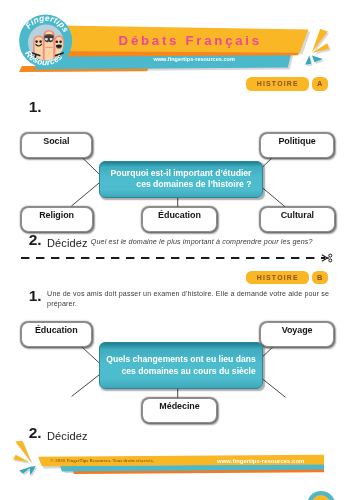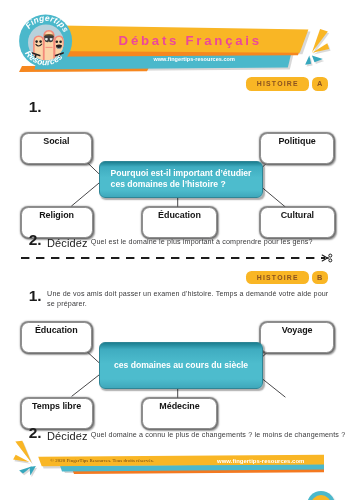--- a/index.html
+++ b/index.html
@@ -18,33 +18,33 @@
 
   
   .pill{position:absolute;background:#F9B625;border-radius:5.5px;color:#8a5220;
     font-size:6.9px;font-weight:bold;letter-spacing:1.19px;text-align:center;text-indent:1.19px;}
   .pill.tag{width:63px;height:13.3px;line-height:13.3px;}
   .pill.letter{width:16.1px;height:13.3px;line-height:13.3px;font-size:7.4px;letter-spacing:0;text-indent:0;}
   .qnum{position:absolute;font-size:15.5px;font-weight:bold;color:#1b1b1b;font-family:"Liberation Sans",sans-serif;line-height:1;}
   .qtxt{position:absolute;font-size:7.15px;line-height:10.3px;color:#3a3a3c;letter-spacing:0.14px;}
   .node{position:absolute;background:#fff;border:0.8px solid #8e8e8e;border-radius:7.6px;
     box-shadow:0 0 1.4px 0.35px rgba(90,90,90,.85), 1.3px 1.6px 1.6px rgba(0,0,0,.33);
-    font-size:8.95px;font-weight:bold;color:#141414;text-align:center;height:31px;line-height:15.5px;
+    font-size:8.95px;font-weight:bold;color:#141414;text-align:center;height:25px;line-height:15.5px;
     letter-spacing:-0.05px;box-sizing:border-box;}
   .center-node{position:absolute;background:linear-gradient(180deg,#1C7F91 0%,#3FACC0 14%,#4DBCCD 45%,#4DBCCD 80%,#3FA8BB 100%);border:0.8px solid #2F8595;border-radius:6px;
     box-shadow:1.6px 1.8px 1.4px rgba(0,0,0,.33);
-    color:#ffffff;font-size:8.6px;font-weight:bold;line-height:11.5px;text-align:left;
+    color:#ffffff;font-size:8.6px;font-weight:bold;line-height:11.5px;text-align:right;
     display:flex;align-items:center;justify-content:center;letter-spacing:0px;}
   .lines{position:absolute;left:0;top:0;}
 
   
   .dnum{position:absolute;font-size:15.5px;font-weight:bold;color:#1b1b1b;font-family:"Liberation Sans",sans-serif;line-height:1;}
   .dlab{position:absolute;font-size:11px;font-weight:normal;color:#1b1b1b;letter-spacing:0.15px;}
   .dcolon{position:absolute;font-size:7.6px;color:#1b1b1b;}
-  .dtxt{position:absolute;font-size:7.15px;color:#3a3a3c;letter-spacing:0.14px;white-space:nowrap;}
+  .dtxt{position:absolute;font-size:7.15px;color:#3a3a3c;letter-spacing:0.14px;white-space:nowrap;font-style:italic;}
 
   
   .cut{position:absolute;left:20.5px;top:251.1px;width:320px;height:14px;}
 
   
   .ftr{position:absolute;left:0;top:440px;width:353px;height:60px;}
   .ftr-copy{position:absolute;left:50.2px;top:17.8px;font-size:4.9px;color:#6b4415;font-family:"Liberation Serif",serif;white-space:nowrap;letter-spacing:0.05px;}
   .ftr-site{position:absolute;left:217.1px;top:17.6px;font-size:5.9px;font-weight:bold;color:#ffffff;letter-spacing:.05px;white-space:nowrap;}
   .ftr-num{position:absolute;left:306.8px;top:7.4px;width:28.1px;height:28.1px;border-radius:50%;
     background:#4BB8CB;box-sizing:border-box;box-shadow:1.2px 1.6px 1.6px rgba(0,0,0,.25);margin-top:44px;}
@@ -191,36 +191,35 @@
       <path d="M-4.4 2.9 L1.6 -0.4" stroke="#1b1b1b" stroke-width="1.1" fill="none" stroke-linecap="round"></path>
       <circle cx="3.7" cy="-2.4" r="1.5" fill="none" stroke="#1b1b1b" stroke-width="1"></circle>
       <circle cx="3.7" cy="2.4" r="1.5" fill="none" stroke="#1b1b1b" stroke-width="1"></circle>
     </g>
   </svg>
 
   <div class="pill tag" style="left:245.7px;top:270.8px">HISTOIRE</div>
   <div class="pill letter" style="left:311.7px;top:270.8px">B</div>
 
   <div class="qnum" style="left:28.7px;top:287.7px">1.</div>
-  <div class="qtxt" style="left:47.1px;top:289.2px;width:288px">Une de vos amis doit passer un examen d'histoire. Temps a demandé votre aide pour se préparer.</div>
+  <div class="qtxt" style="left:47.1px;top:289.2px;width:288px">Une de vos amis doit passer un examen d'histoire. Elle a demandé votre aide pour se préparer.</div>
 
   <div class="node" style="left:20.5px;top:322.3px;width:71.6px">Éducation</div>
   <div class="node" style="left:260.2px;top:322.3px;width:73.8px">Voyage</div>
   <div class="center-node" style="left:98.9px;top:342.4px;width:162.3px;height:44.3px">
       <div>
+    <div>Quels changements ont eu lieu dans</div>
     <div>ces domaines au cours du siècle</div>
   </div>
     </div>
-  <div class="node" style="left:20.5px;top:397.7px;width:72.2px">Temps libre</div>
   <div class="node" style="left:142.1px;top:397.7px;width:74.8px">Médecine</div>
 
   <div class="dnum" style="left:28.7px;top:424.5px">2.</div>
   <div class="dlab" style="left:46.9px;top:429.8px">Décidez</div>
   <div class="dcolon" style="left:79.2px;top:430.2px">:</div>
-  <div class="dtxt" style="left:90.8px;top:430.8px">Quel domaine a connu le plus de changements ? le moins de changements ?</div>
 
   <div class="ftr">
     <svg width="353" height="60" viewBox="0 0 353 60">
 
       <g opacity=".16">
         <path d="M40.5 18.5 L324 16.5 L324 27 L43.5 28.5 Z" fill="#000"></path>
         <path d="M62 27.5 L324 25.5 L324 31 L65 33 Z" fill="#000"></path>
       </g>
 
       <path d="M72.2 29.5 L324 27.6 L324 32.2 L74 34 Z" fill="#F47920"></path>

